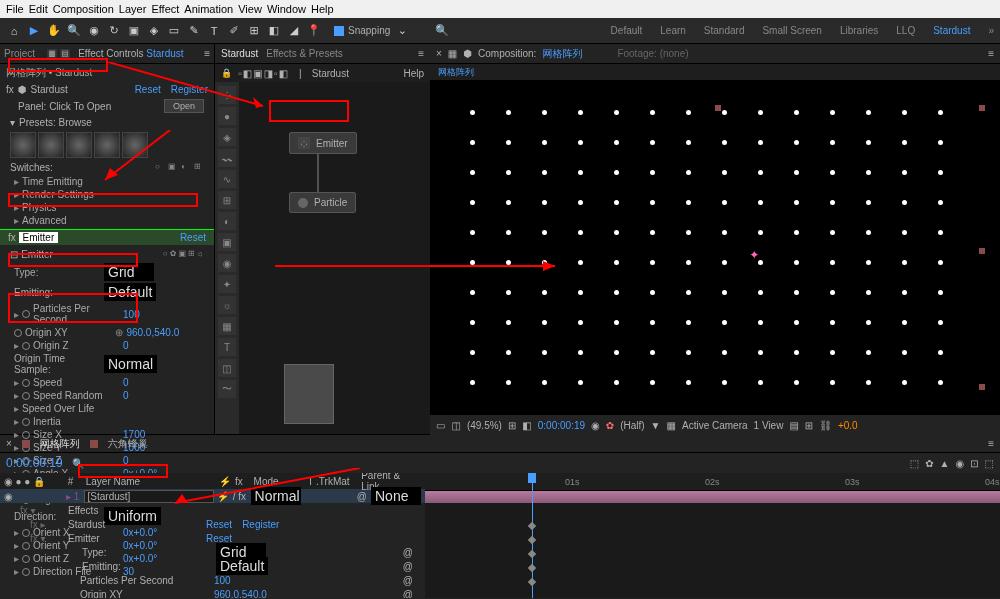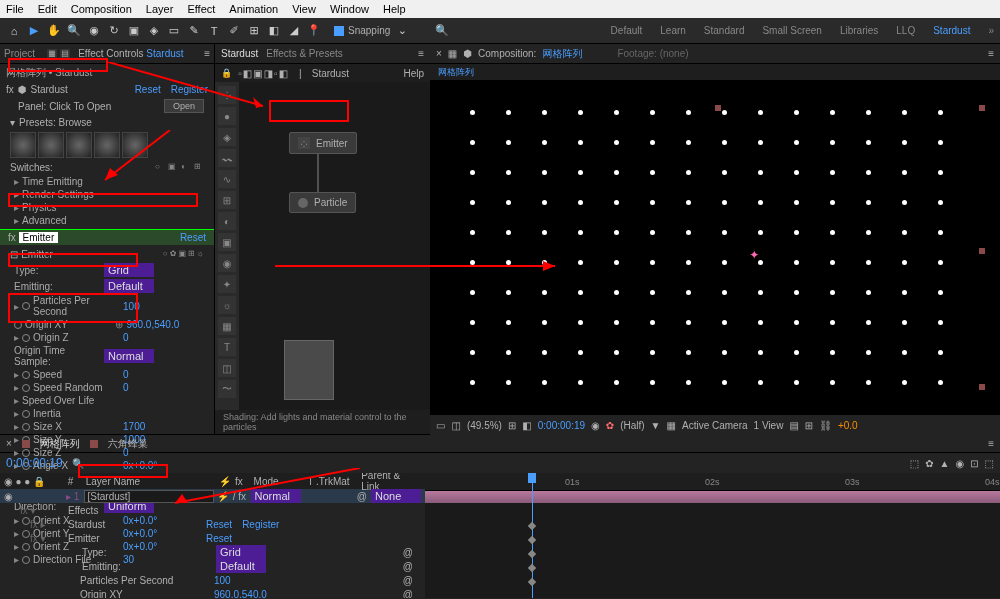--- a/index.html
+++ b/index.html
@@ -1,17 +1,17 @@
 <!DOCTYPE html>
 <html><head>
 <meta charset="utf-8">
 <style>
 *{margin:0;padding:0;box-sizing:border-box;font-family:Arial,sans-serif;font-size:10px;color:#b0b0b0}
 body{background:#1e1e1e;width:1000px;height:599px;overflow:hidden;position:relative}
-.menubar{height:18px;background:#f0f0f0;display:flex;align-items:center;padding:0 6px;gap:14px}
+.menubar{height:18px;background:#f0f0f0;display:flex;align-items:center;padding:0 6px;gap:5px}
 .menubar span{color:#000;font-size:11px}
 .toolbar{height:26px;background:#2a2a2a;display:flex;align-items:center;padding:0 6px;gap:4px;border-bottom:1px solid #000}
 .tool-ic{width:16px;height:16px;display:flex;align-items:center;justify-content:center;color:#ccc;font-size:11px}
 .tool-ic.sel{color:#4a9eff}
 .snap{display:flex;align-items:center;gap:4px;margin-left:8px}
 .chk{width:10px;height:10px;background:#4a9eff;display:inline-block}
 .workspaces{margin-left:auto;display:flex;gap:18px;align-items:center}
 .workspaces span{font-size:10px;color:#888}
 .ws-active{color:#4a9eff!important}
 .main{display:flex;height:390px}
@@ -36,21 +36,21 @@
 .prop{display:flex;padding:1px 14px;font-size:9px;align-items:center}
 .prop .pn{flex:0 0 90px;color:#aaa}
 .prop .pv{color:#ddd}
 .prop .pv.link{color:#4a9eff}
 .prop .tw{color:#888;margin-right:3px}
 .prop .cir{width:8px;height:8px;border:1px solid #888;border-radius:50%;margin-right:3px}
 .emitter-bar{background:#2a4a2a;padding:2px 8px;margin:2px 0;display:flex;justify-content:space-between;border-top:1px solid #0f0}
 .emitter-sec{padding:2px 10px;display:flex;justify-content:space-between}
 .em-icons{display:flex;gap:2px}
 .em-icons span{font-size:8px;color:#888}
-.sel-dd{background:#4c1d95;padding:1px 4px;font-size:11px;color:#ddd;min-width:50px}
+.sel-dd{background:#000000;padding:1px 4px;font-size:14px;color:#ddd;min-width:50px}
 .redbox{border:2px solid #ff0000;position:absolute}
 .middle-panel{width:215px;background:#1c1c1c;display:flex}
 .node-toolbar{width:24px;background:#2a2a2a;display:flex;flex-direction:column;gap:3px;padding:4px 0;align-items:center}
 .node-ic{width:18px;height:18px;background:#333;display:flex;align-items:center;justify-content:center;font-size:10px;color:#888}
 .node-area{flex:1;background:#1a1a1a;position:relative}
 .node-hdr{height:20px;display:flex;align-items:center;padding:0 6px;gap:8px;border-bottom:1px solid #000;background:#232323}
 .node-hdr .tab{font-size:10px}
 .node-sub{height:18px;display:flex;align-items:center;padding:0 6px;gap:6px;background:#1e1e1e}
 .lock-ic{font-size:9px}
 .node-box{position:absolute;background:#3a3a3a;border:1px solid #555;padding:4px 8px;display:flex;align-items:center;gap:6px;border-radius:2px}
@@ -372,21 +372,20 @@
           <svg style="position:absolute;top:72px;left:78px" width="2" height="40">
               <line x1="1" y1="0" x2="1" y2="40" stroke="#888"></line>
             </svg>
           <div class="node-box" style="top:110px;left:50px">
             <span class="node-dot"></span>
             <span>Particle</span>
           </div>
           <div class="vp-bar" style="bottom:10px;left:70px"></div>
         </div>
       </div>
-      <div class="shade-txt">Shading: Add lights and material control to the particles</div>
     </div>
   </div>
 
   <div class="right-panel">
     <div class="comp-hdr">
       <span>×</span>
       <span>▦</span>
       <span>⬢</span>
       <span>Composition:</span>
       <span style="color:#4a9eff">网格阵列</span>

